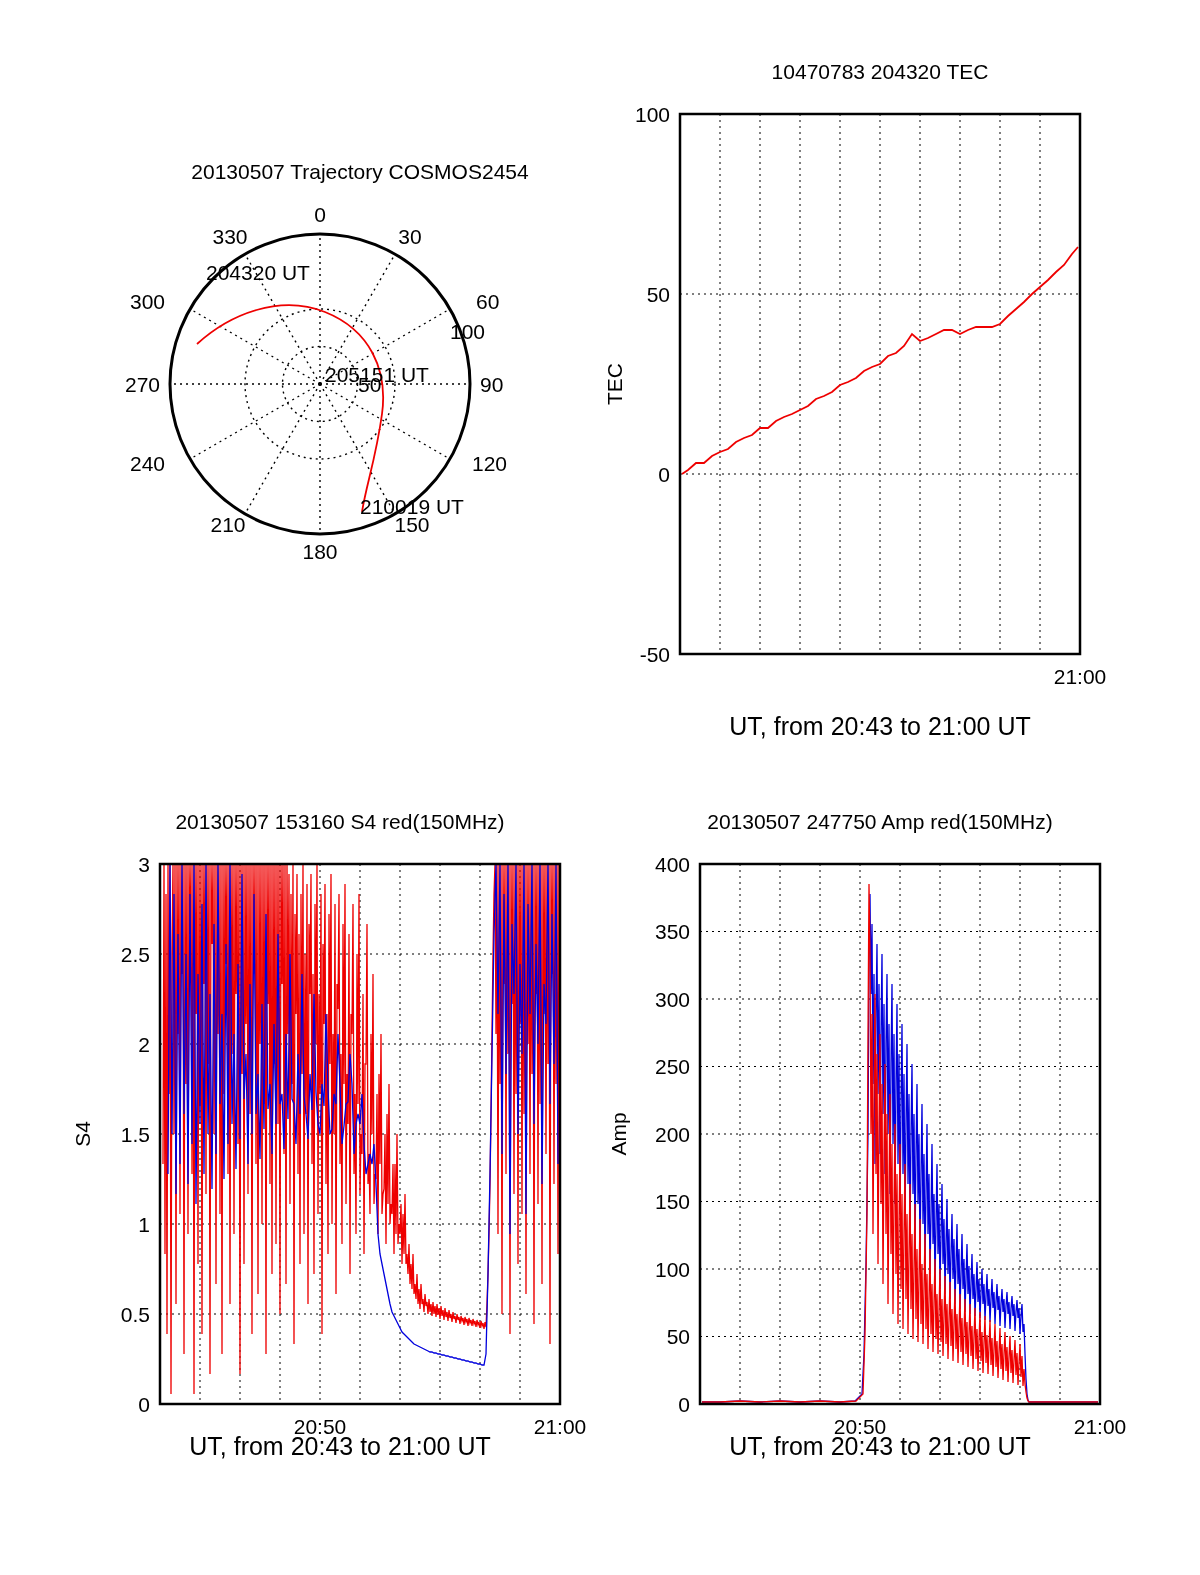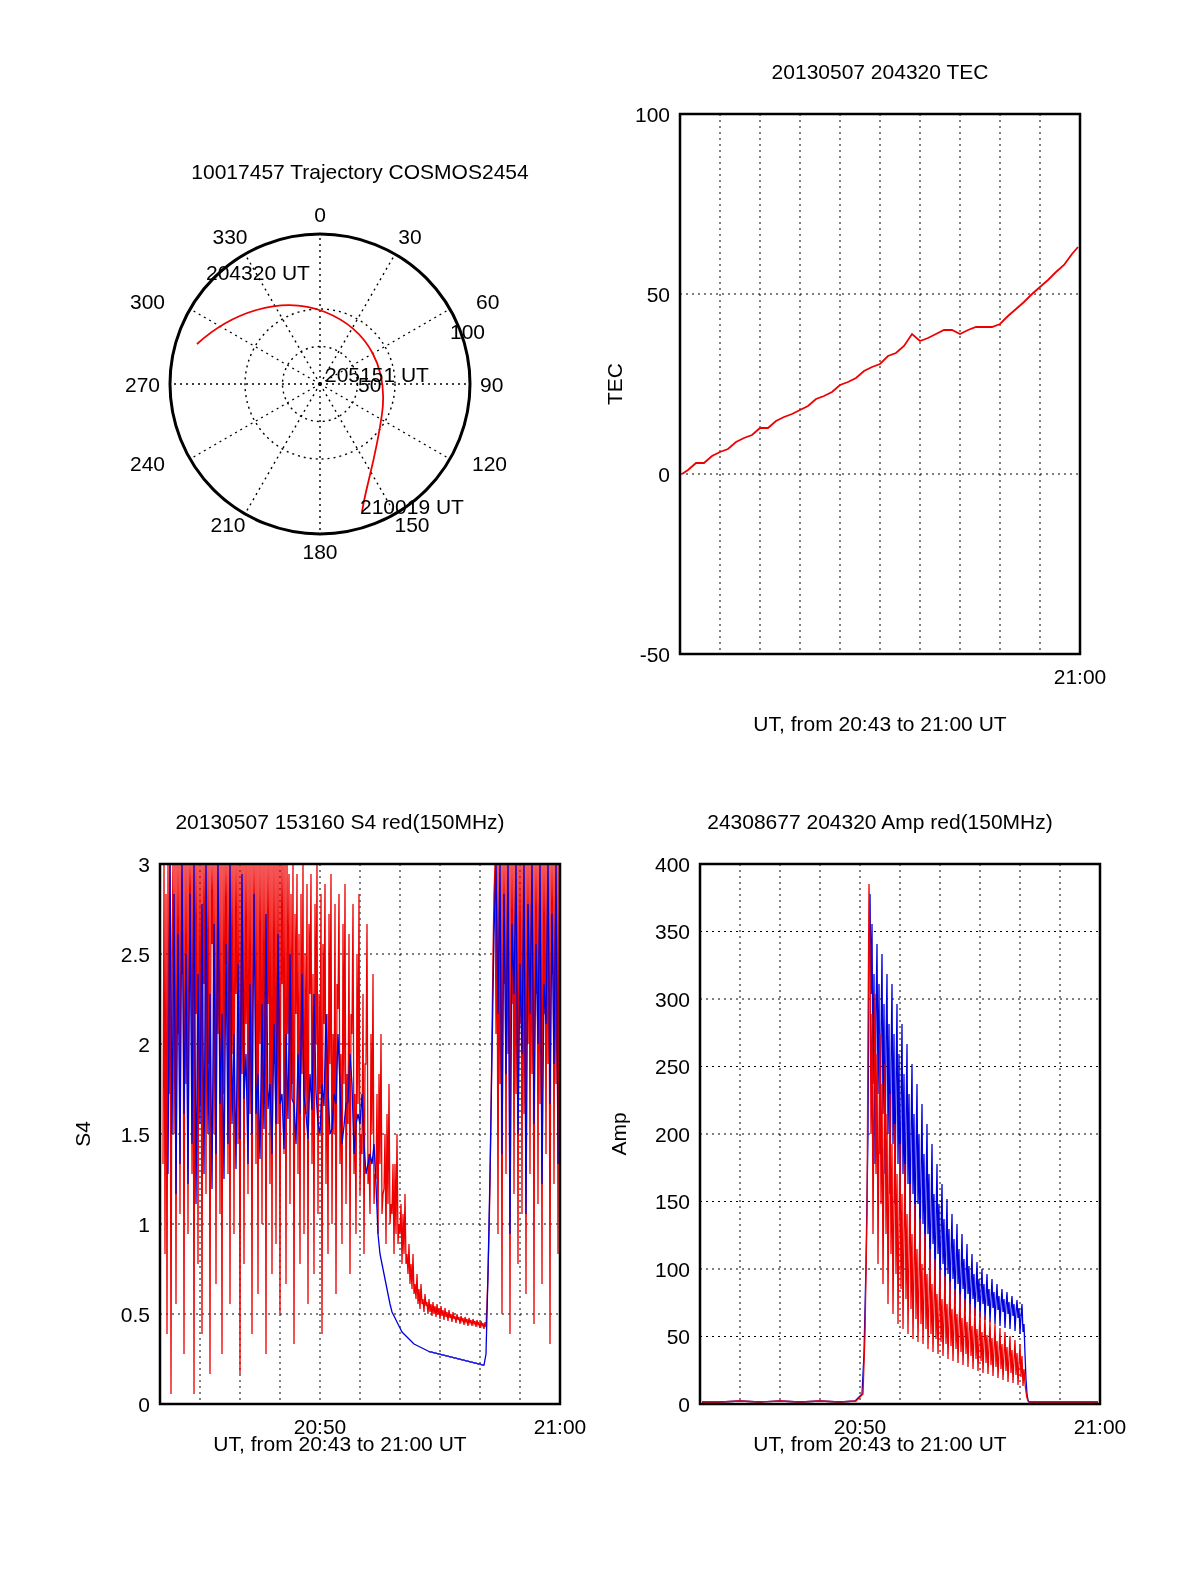--- a/index.html
+++ b/index.html
@@ -3,27 +3,27 @@
 <meta charset="utf-8">
 <style>
   html,body{margin:0;padding:0;background:#ffffff;}
   body{width:1200px;height:1575px;position:relative;font-family:"Liberation Sans",sans-serif;color:#000;}
   .panel{position:absolute;}
   .title{font-size:21px;text-align:center;white-space:nowrap;}
   svg{display:block;overflow:visible;}
   text{font-family:"Liberation Sans",sans-serif;}
   .axlabel{font-size:21px;}
   .tick{font-size:21px;}
-  .xcap{font-size:21px;text-align:center;}
+  .xcap{font-size:25px;text-align:center;}
 </style>
 </head>
 <body>
 
 <div class="panel" style="left:120px;top:160px;width:480px;height:440px;">
-  <div class="title" style="width:480px;">10017457 Trajectory COSMOS2454</div>
+  <div class="title" style="width:480px;">20130507 Trajectory COSMOS2454</div>
   <svg width="480" height="400" viewBox="0 0 480 400">
     <defs></defs>
 
     <circle cx="200" cy="200" r="150" fill="none" stroke="#000" stroke-width="3"></circle>
 
     <circle cx="200" cy="200" r="75" fill="none" stroke="#000" stroke-width="1.4" stroke-dasharray="2,4"></circle>
     <circle cx="200" cy="200" r="37.5" fill="none" stroke="#000" stroke-width="1.4" stroke-dasharray="2,4"></circle>
 
     <g stroke="#000" stroke-width="1.4" stroke-dasharray="2,4">
       <line x1="200" y1="200" x2="200" y2="50"></line>
@@ -64,21 +64,21 @@
 
     <g class="tick">
       <text x="86" y="96" text-anchor="start">204320 UT</text>
       <text x="205" y="198" text-anchor="start">205151 UT</text>
       <text x="240" y="330" text-anchor="start">210019 UT</text>
     </g>
   </svg>
 </div>
 
 <div class="panel" style="left:600px;top:60px;width:560px;height:660px;">
-  <div class="title" style="width:560px;">20130507 204320 TEC</div>
+  <div class="title" style="width:560px;">10470783 204320 TEC</div>
   <svg width="560" height="640" viewBox="0 0 560 640">
 
     <g stroke="#000" stroke-width="1" stroke-dasharray="2,4">
       <line x1="120" y1="30" x2="120" y2="570"></line>
       <line x1="160" y1="30" x2="160" y2="570"></line>
       <line x1="200" y1="30" x2="200" y2="570"></line>
       <line x1="240" y1="30" x2="240" y2="570"></line>
       <line x1="280" y1="30" x2="280" y2="570"></line>
       <line x1="320" y1="30" x2="320" y2="570"></line>
       <line x1="360" y1="30" x2="360" y2="570"></line>
@@ -143,21 +143,21 @@
     <text x="30" y="300" class="axlabel" text-anchor="middle" transform="rotate(-90 30 300)">S4</text>
     <g class="tick">
       <text x="260" y="600" text-anchor="middle">20:50</text>
       <text x="500" y="600" text-anchor="middle">21:00</text>
     </g>
   </svg>
   <div class="xcap" style="width:560px;margin-top:-2px;">UT, from 20:43 to 21:00 UT</div>
 </div>
 
 <div class="panel" style="left:600px;top:810px;width:560px;height:660px;">
-  <div class="title" style="width:560px;">24308677 204320 Amp red(150MHz)</div>
+  <div class="title" style="width:560px;">20130507 247750 Amp red(150MHz)</div>
   <svg width="560" height="600" viewBox="0 0 560 600">
 
     <g stroke="#000" stroke-width="1" stroke-dasharray="2,4">
       <line x1="140" y1="30" x2="140" y2="570"></line>
       <line x1="180" y1="30" x2="180" y2="570"></line>
       <line x1="220" y1="30" x2="220" y2="570"></line>
       <line x1="260" y1="30" x2="260" y2="570"></line>
       <line x1="300" y1="30" x2="300" y2="570"></line>
       <line x1="340" y1="30" x2="340" y2="570"></line>
       <line x1="380" y1="30" x2="380" y2="570"></line>

